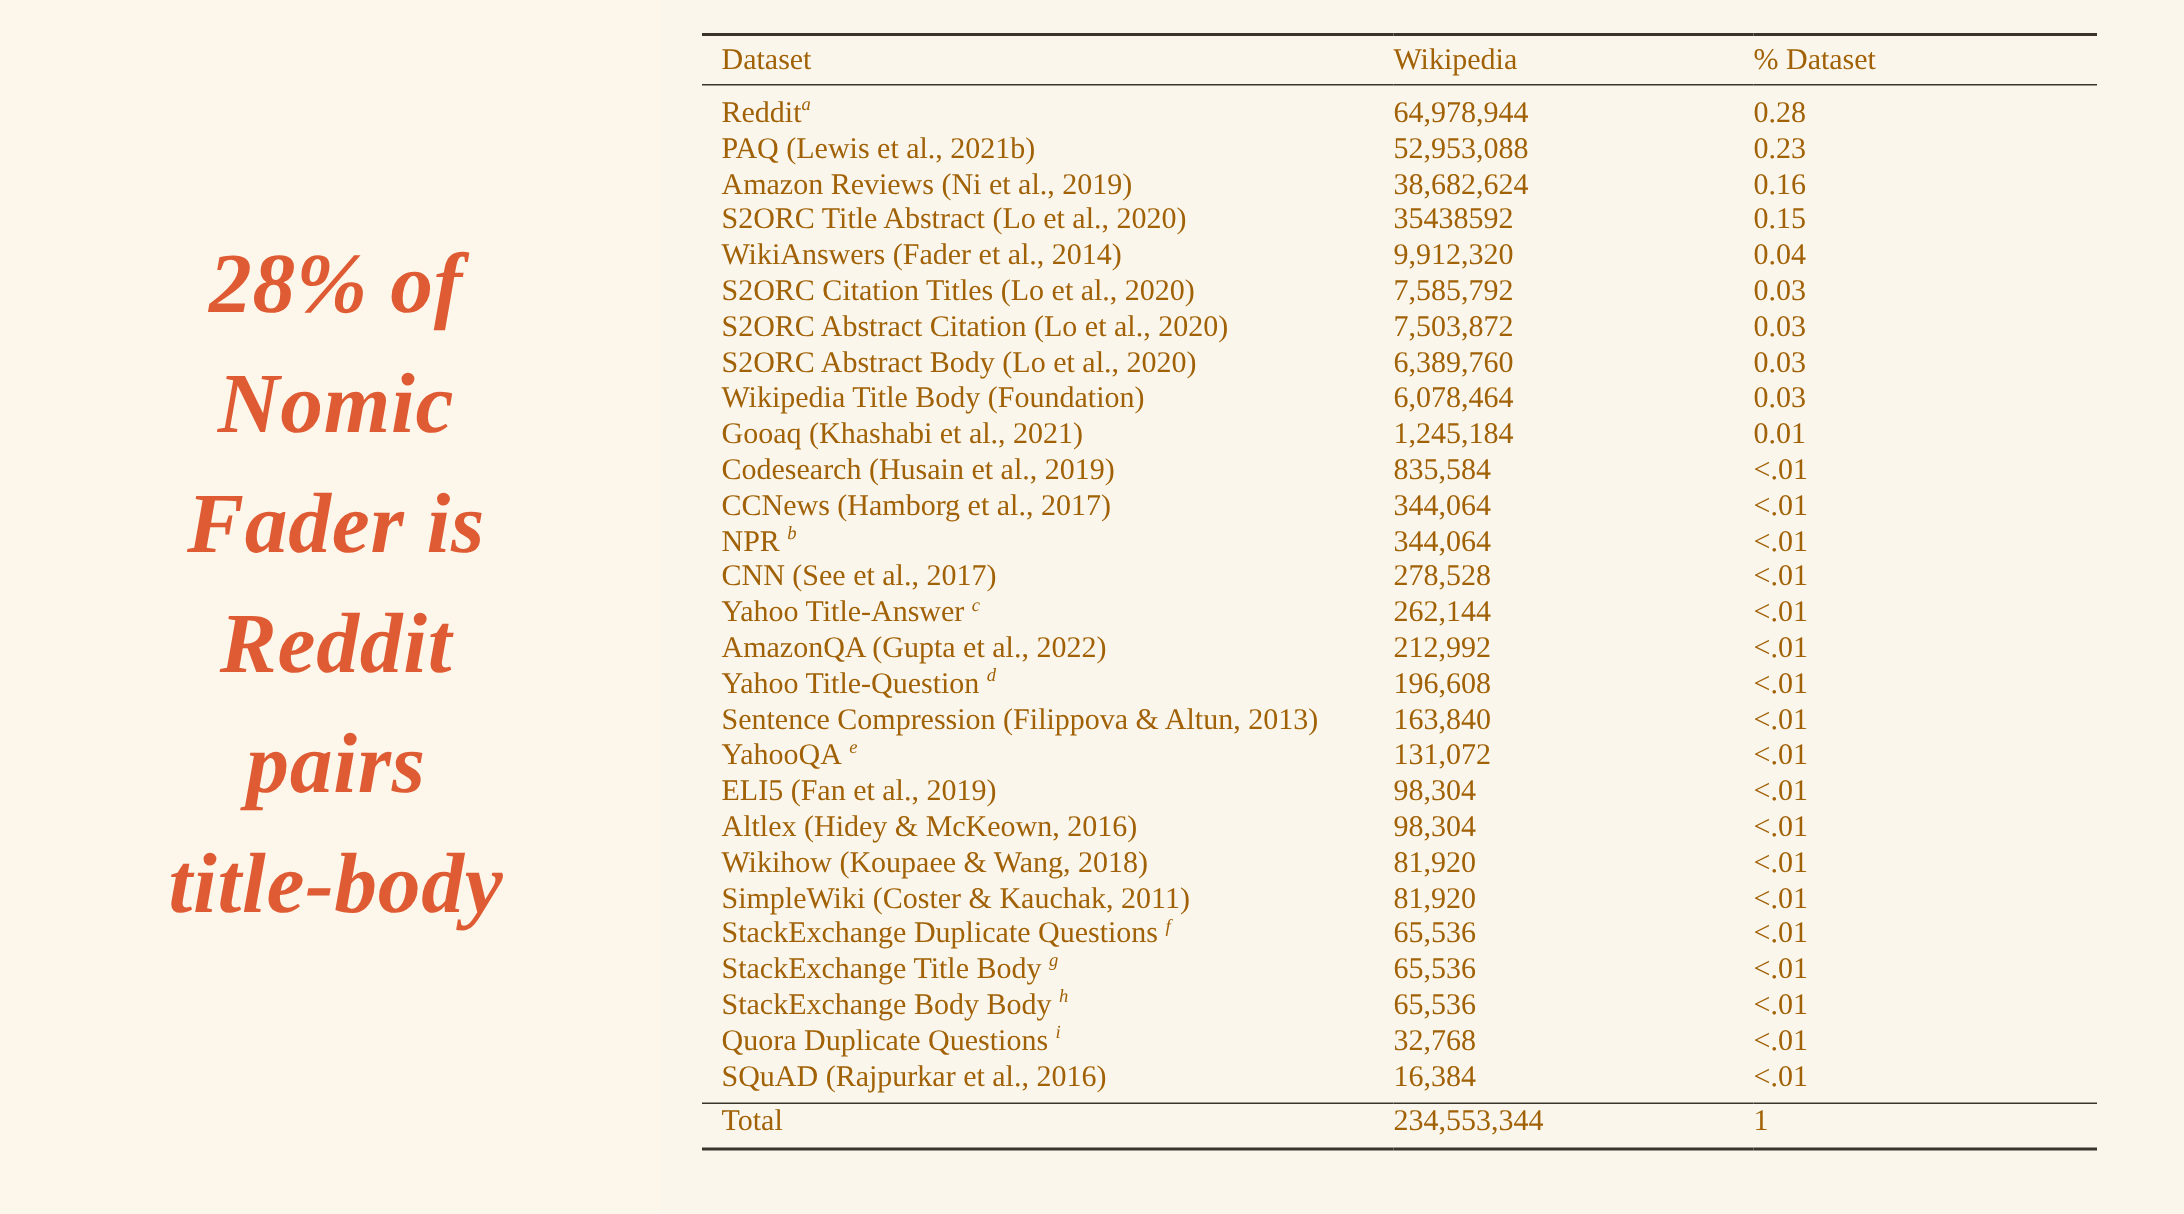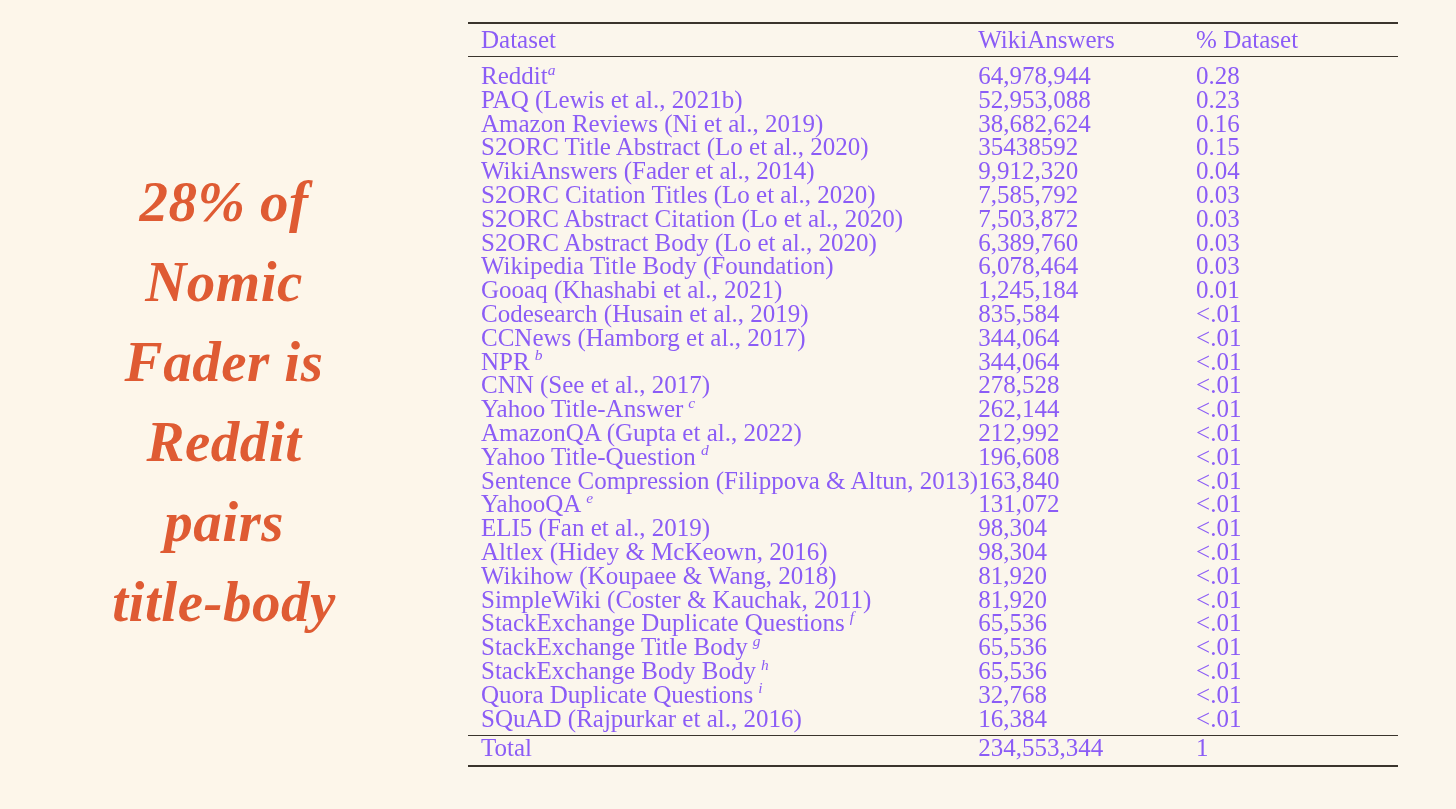--- a/index.html
+++ b/index.html
@@ -39,41 +39,40 @@
     top: 150px;
     width: 400px;
     text-align: center;
     font-family: "Liberation Serif", "DejaVu Serif", serif;
     font-style: italic;
     font-weight: bold;
     font-size: 57px;
     line-height: 80px;
     letter-spacing: 0.5px;
     color: #df5b33;
-    margin-top: 12px;
   }
   #headline .hl-line {
     display: block;
     white-space: nowrap;
   }
 
   
   #table-wrap {
     position: absolute;
     left: 468px;
     top: 22px;
     width: 930px;
   }
 
   table.booktabs {
     border-collapse: collapse;
     width: 930px;
     font-family: "Liberation Serif", "DejaVu Serif", serif;
-    font-size: 25px;
-    color: #8b5cf6;
+    font-size: 20px;
+    color: #a16207;
   }
 
   table.booktabs td,
   table.booktabs th {
     padding: 0;
     margin: 0;
     text-align: left;
     font-weight: normal;
     vertical-align: baseline;
     height: 23.8px;
@@ -143,21 +142,21 @@
         <col class="col-pts">
         <col class="col-pct">
       </colgroup>
 
       <thead>
         <tr>
           <td id="r-top" colspan="3"></td>
         </tr>
         <tr>
           <th class="col-name">Dataset</th>
-          <th class="col-pts">WikiAnswers</th>
+          <th class="col-pts">Wikipedia</th>
           <th class="col-pct">% Dataset</th>
         </tr>
         <tr>
           <td id="r-mid" colspan="3"></td>
         </tr>
         <tr>
           <td class="spacer-sm" colspan="3"></td>
         </tr>
       </thead>
 

